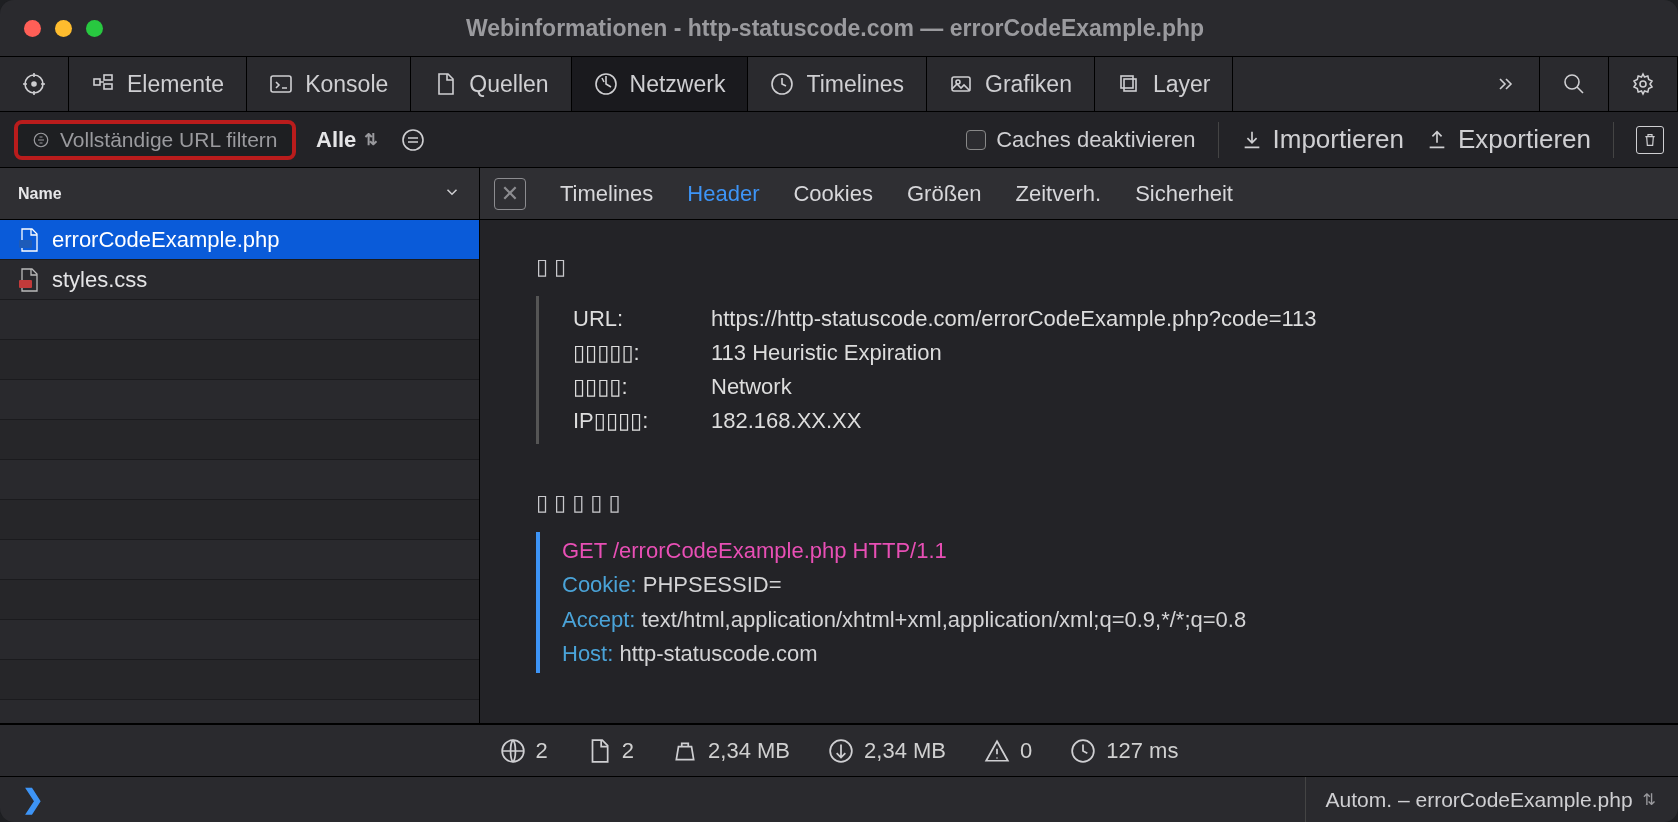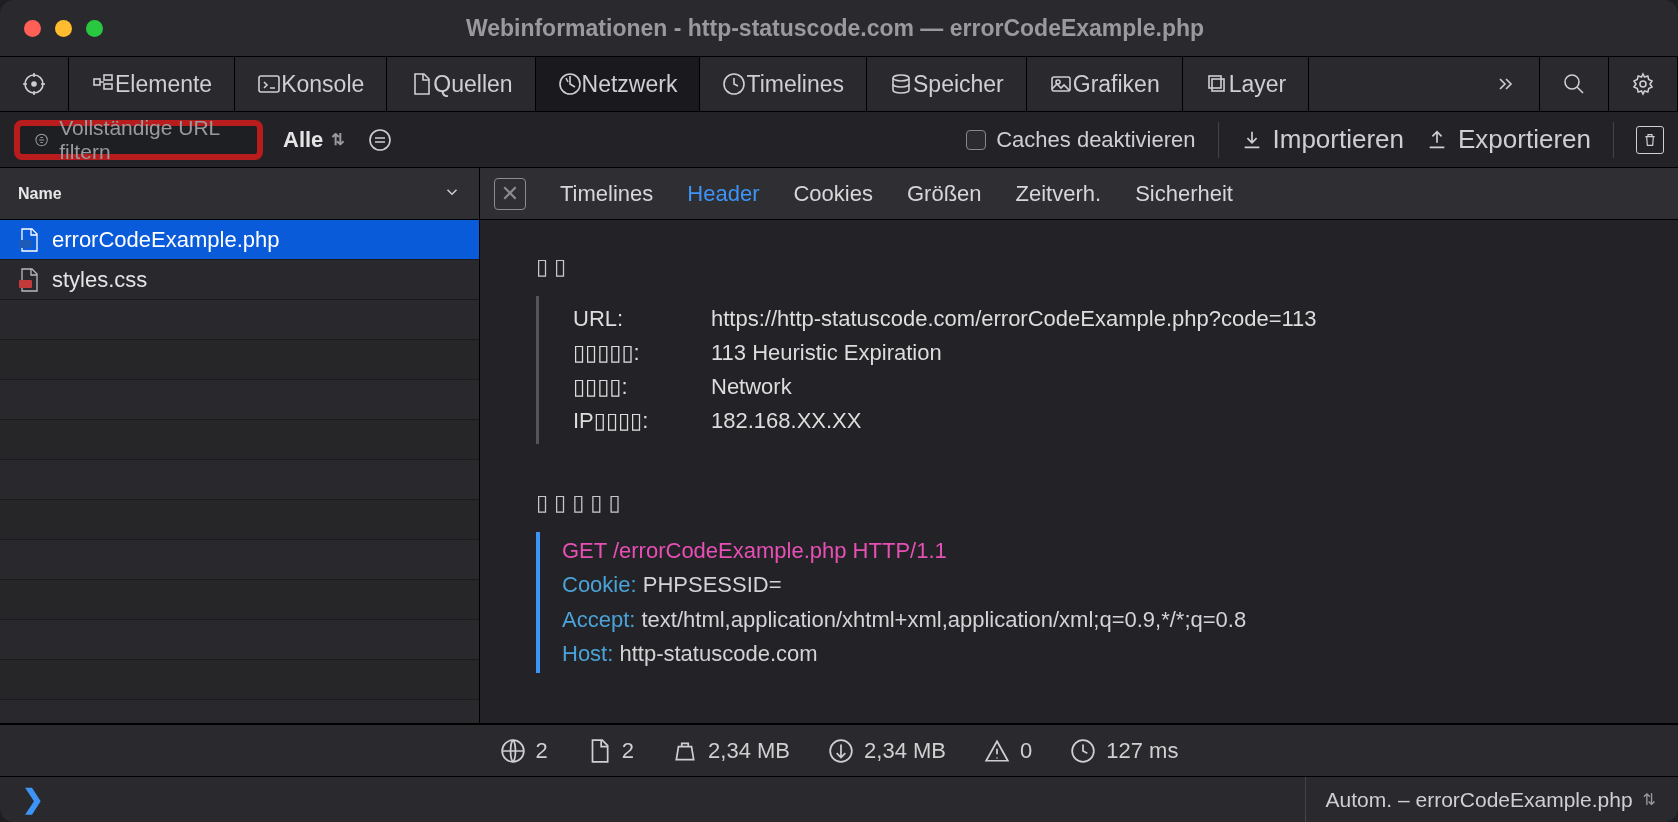--- a/index.html
+++ b/index.html
@@ -40,36 +40,36 @@
 }
 .toolbar {
   height: 56px;
   display: flex;
   align-items: stretch;
   border-top: 1px solid #000;
   border-bottom: 1px solid #000;
   background: #2a2a2e;
 }
 .tool-tab {
-  display: flex; align-items: center; gap: 0;
+  display: flex; align-items: center; gap: 12px;
   padding: 0 22px; color: #cfcfd2; font-size: 23px;
   border-right: 1px solid #000; cursor: pointer;
 }
 .tool-tab.icon-only { padding: 0 22px; }
 .tool-tab.active { background: #1a1a1e; }
 .tool-icon { width: 24px; height: 24px; display: inline-flex; align-items: center; justify-content: center; }
 .tool-icon svg { width: 24px; height: 24px; stroke: #cfcfd2; fill: none; stroke-width: 1.6; }
 .tool-end { margin-left: auto; display: flex; }
 .filterbar {
   height: 56px; display: flex; align-items: center; gap: 20px;
   padding: 0 14px; border-bottom: 1px solid #000; background: #232327;
 }
 .filter-input {
-  height: 40px; border: 6px solid #b91c1c; border-radius: 8px;
-  background: #1e1f22; color: #9a9a9e; padding: 0 14px; width: 249px;
+  height: 40px; border: 4px solid #b91c1c; border-radius: 8px;
+  background: #1e1f22; color: #9a9a9e; padding: 0 14px; width: 282px;
   font-size: 21px; display: flex; align-items: center; gap: 10px;
 }
 .filter-dropdown { display: flex; align-items: center; gap: 8px; color: #e4e4e6; font-size: 22px; font-weight: 600; cursor: pointer; }
 .filterbar .right { margin-left: auto; display: flex; align-items: center; gap: 22px; }
 .check-wrap { display: flex; align-items: center; gap: 10px; font-size: 22px; color: #cfcfd2; }
 .checkbox { width: 20px; height: 20px; border: 1px solid #888; border-radius: 4px; background: #2c2c30; }
 .fbtn { display: flex; align-items: center; gap: 10px; font-size: 26px; color: #cfcfd2; cursor: pointer; }
 .sep { width: 1px; height: 36px; background: #444; }
 .trash-btn { width: 28px; height: 28px; border: 1.5px solid #cfcfd2; border-radius: 3px; display:flex; align-items:center; justify-content:center; cursor:pointer;}
 .trash-btn svg { width: 16px; height: 16px; stroke:#cfcfd2; fill:none; stroke-width:1.8;}
@@ -211,30 +211,20 @@
           <svg viewBox="0 0 24 24">
             <circle cx="12" cy="12" r="10"></circle>
             <path d="M12 6v6l4 2"></path>
           </svg>
         </span>
       <span>Timelines</span>
     </div>
     <div class="tool-tab">
       <span class="tool-icon">
           <svg viewBox="0 0 24 24">
-            <ellipse cx="12" cy="6" rx="8" ry="3"></ellipse>
-            <path d="M4 6v12c0 1.7 3.6 3 8 3s8-1.3 8-3V6"></path>
-            <path d="M4 12c0 1.7 3.6 3 8 3s8-1.3 8-3"></path>
-          </svg>
-        </span>
-      <span>Speicher</span>
-    </div>
-    <div class="tool-tab">
-      <span class="tool-icon">
-          <svg viewBox="0 0 24 24">
             <rect x="3" y="5" width="18" height="14" rx="2"></rect>
             <circle cx="9" cy="10" r="2"></circle>
             <path d="M3 17l5-5 4 4 3-3 6 6"></path>
           </svg>
         </span>
       <span>Grafiken</span>
     </div>
     <div class="tool-tab">
       <span class="tool-icon">
           <svg viewBox="0 0 24 24">

